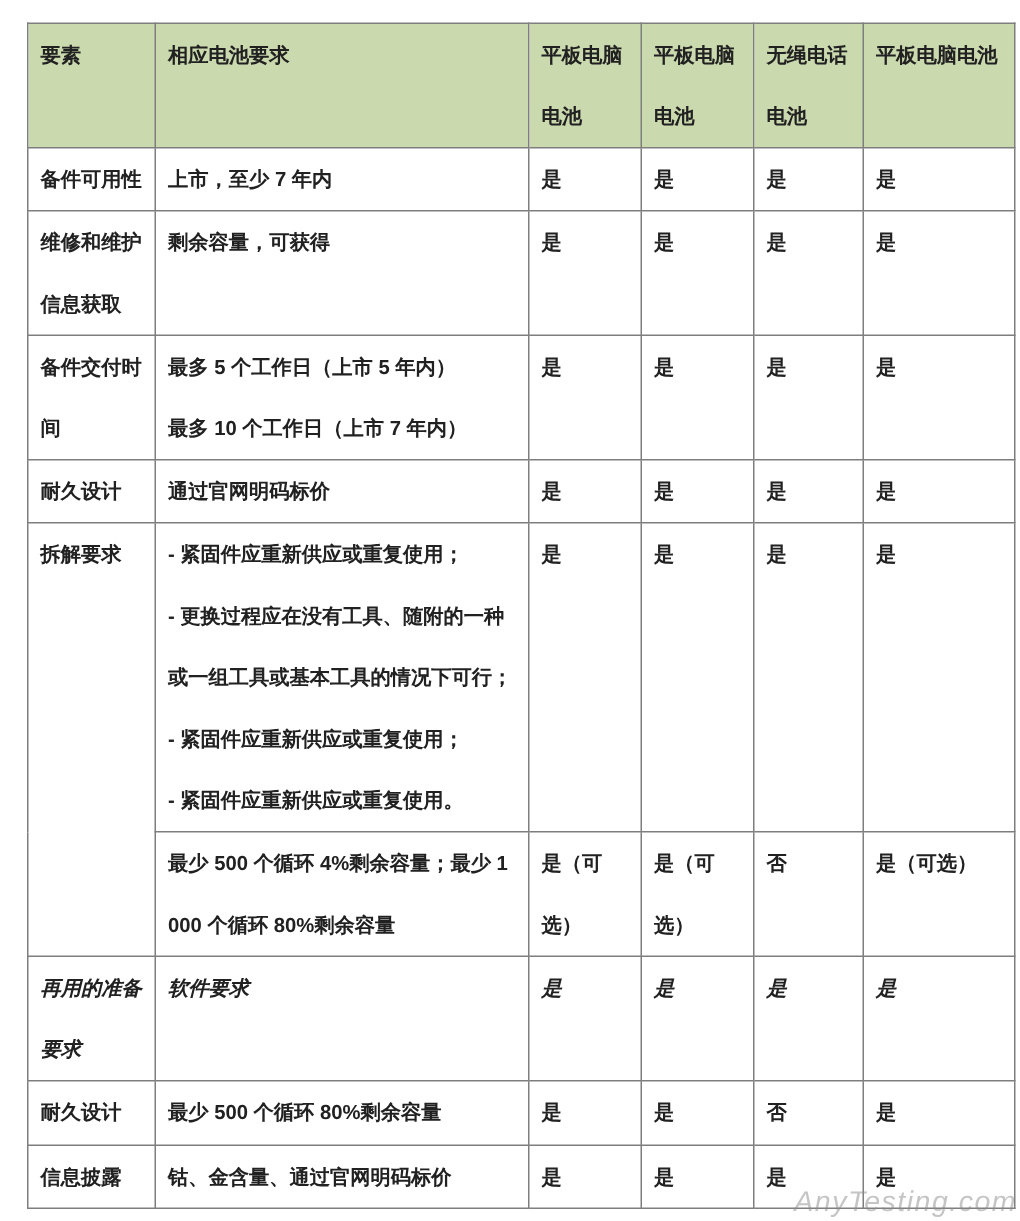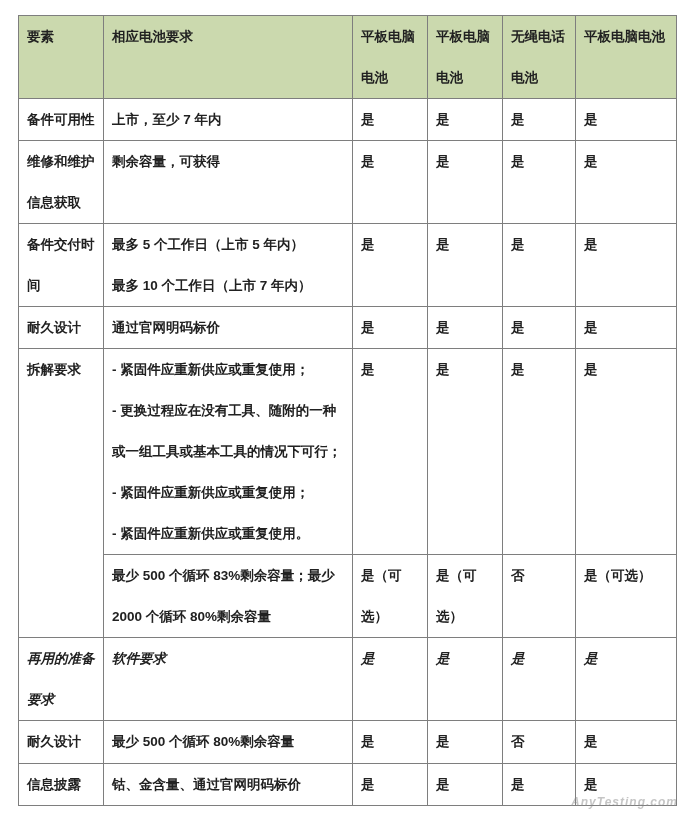--- a/index.html
+++ b/index.html
@@ -58,23 +58,23 @@
     pointer-events: none;
   }
   .watermark .wm-cn {
     font-size: 33px;
     font-weight: 700;
     letter-spacing: 2px;
     color: rgba(222, 125, 133, 0.55);
     line-height: 36px;
   }
   .watermark .wm-en {
-    font-size: 12px;
+    font-size: 19px;
     font-style: italic;
-    font-weight: 700;
+    font-weight: 400;
     letter-spacing: 1px;
     color: rgba(140, 140, 140, 0.50);
     line-height: 20px;
   }
 </style>
 </head>
 <body>
 
 <div class="page">
 
@@ -145,21 +145,21 @@
         <div class="para">- 紧固件应重新供应或重复使用；</div>
         <div class="para">- 紧固件应重新供应或重复使用。</div>
       </td>
       <td>是</td>
       <td>是</td>
       <td>是</td>
       <td>是</td>
     </tr>
 
     <tr class="r-sub">
-      <td>最少 500 个循环 83%剩余容量；最少 2000 个循环 80%剩余容量</td>
+      <td>最少 500 个循环 4%剩余容量；最少 1000 个循环 80%剩余容量</td>
       <td>是（可选）</td>
       <td>是（可选）</td>
       <td>否</td>
       <td>是（可选）</td>
     </tr>
 
     <tr class="r-reuse">
       <td>再用的准备要求</td>
       <td>软件要求</td>
       <td>是</td>

